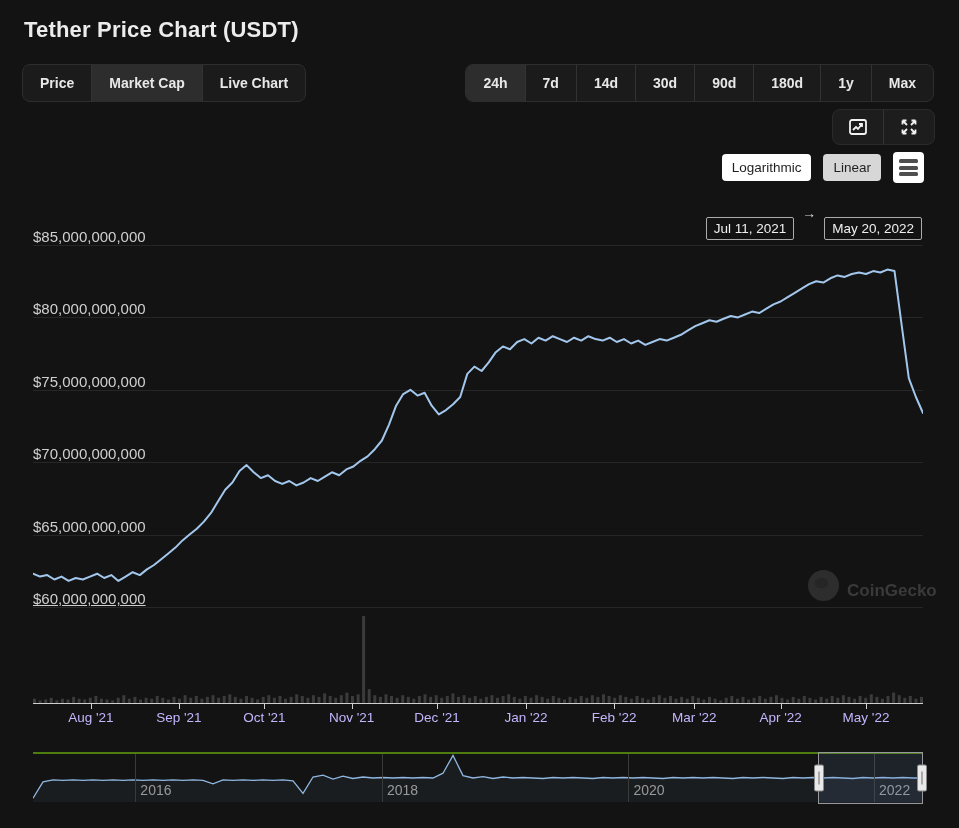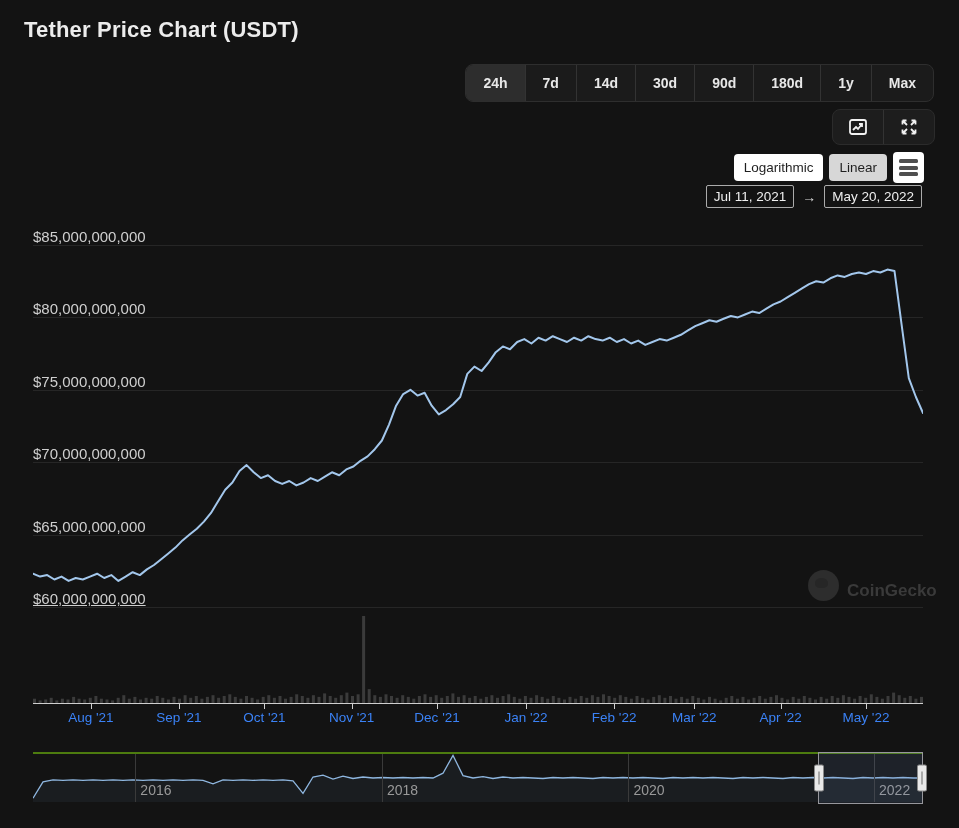--- a/index.html
+++ b/index.html
@@ -13,36 +13,36 @@
   .seg-btn { display:flex; align-items:center; justify-content:center; color:#e8e8e8; font-size:14px; font-weight:bold; padding:0 17px; height:36px; background:transparent; border:none; border-right:1px solid #333; cursor:pointer; white-space:nowrap; font-family:"Liberation Sans", sans-serif; }
   .seg-btn:last-child { border-right:none; }
   .seg-btn.selected { background:#2d2d2d; }
 
   #left-tabs { left:22px; top:64px; }
   #range-tabs { top:64px; right:25px; }
 
   #icon-tools { top:109px; right:24px; background:#1d1d1d; border:1px solid #2b2b2b; }
   #icon-tools .seg-btn { padding:0 15px; height:34px; }
 
-  .scale-row { position:absolute; top:152px; right:35px; display:flex; align-items:center; gap:6px; }
+  .scale-row { position:absolute; top:152px; right:35px; display:flex; align-items:center; gap:12px; }
   .scale-btn { font-size:13.5px; color:#1f1f1f; background:#fff; border:none; border-radius:4px; padding:6px 10px; font-weight:400; cursor:pointer; font-family:"Liberation Sans", sans-serif; }
   .scale-btn.selected { background:#d7d7d7;text-align:center; }
   .burger-btn { width:31px; height:31px; background:#fff; border:none; border-radius:4px; display:flex; flex-direction:column; align-items:center; justify-content:center; gap:2.5px; cursor:pointer; }
   .burger-btn span { display:block; width:19px; height:4px; background:#4f4f4f; border-radius:1.5px; }
 
   .dates-row { position:absolute; top:185px; right:37px; display:flex; align-items:center; gap:8px; }
-  .date-box { border:1px solid #ababab; border-radius:2px; color:#efefef; font-size:13.5px; padding:3px 7px; background:transparent; cursor:text; }
+  .date-box { border:1px solid #ababab; border-radius:2px; color:#efefef; font-size:13.5px; padding:3px 7px; background:transparent; cursor:text;margin-top:32px; }
   .date-arrow { color:#dcdcdc; font-size:14px; }
 
   
   .gridline { position:absolute; height:1px; background:#262626; left:33px; width:890px; }
   .ylabel { position:absolute; left:33px; color:#cfcfcf; font-size:15px; }
   .axis-line { position:absolute; left:33px; width:890px; height:1px; background:#cfcfcf; top:703px; }
   .xtick { position:absolute; width:1px; height:6px; background:#cfcfcf; top:703px; }
-  .xlabel { position:absolute; top:710px; color:#3b82f6; font-size:13.5px; transform:translateX(-50%); }
+  .xlabel { position:absolute; top:710px; color:#c4b5fd; font-size:13.5px; transform:translateX(-50%); }
 
   #price-svg { position:absolute; left:33px; top:245px; }
   #volume-svg { position:absolute; left:33px; top:612px; }
 
   .watermark { position:absolute; left:808px; top:570px; display:flex; align-items:flex-end; gap:8px; }
   .wm-circle { width:31px; height:31px; border-radius:50%; background:#2d2d2d; position:relative; }
   .wm-circle::after { content:""; position:absolute; left:7px; top:8px; width:13px; height:10px; border-radius:50% 50% 40% 40%; background:#262626; }
   .wm-text { color:#3a3a3a; font-size:17px; font-weight:bold; }
 
   
@@ -56,20 +56,25 @@
   #handle-left { left:0; } #handle-right { left:100%; }
   .nav-track { position:absolute; inset:0; cursor:grab; }
 </style>
 </head>
 <body>
 
 <div class="screen">
 
   <div class="page-title">Tether Price Chart (USDT)</div>
 
+  <div class="segmented" id="left-tabs">
+    <button class="seg-btn">Price</button>
+    <button class="seg-btn selected">Market Cap</button>
+    <button class="seg-btn">Live Chart</button>
+  </div>
 
   <div class="segmented" id="range-tabs">
     <button class="seg-btn selected">24h</button>
     <button class="seg-btn">7d</button>
     <button class="seg-btn">14d</button>
     <button class="seg-btn">30d</button>
     <button class="seg-btn">90d</button>
     <button class="seg-btn">180d</button>
     <button class="seg-btn">1y</button>
     <button class="seg-btn">Max</button>

